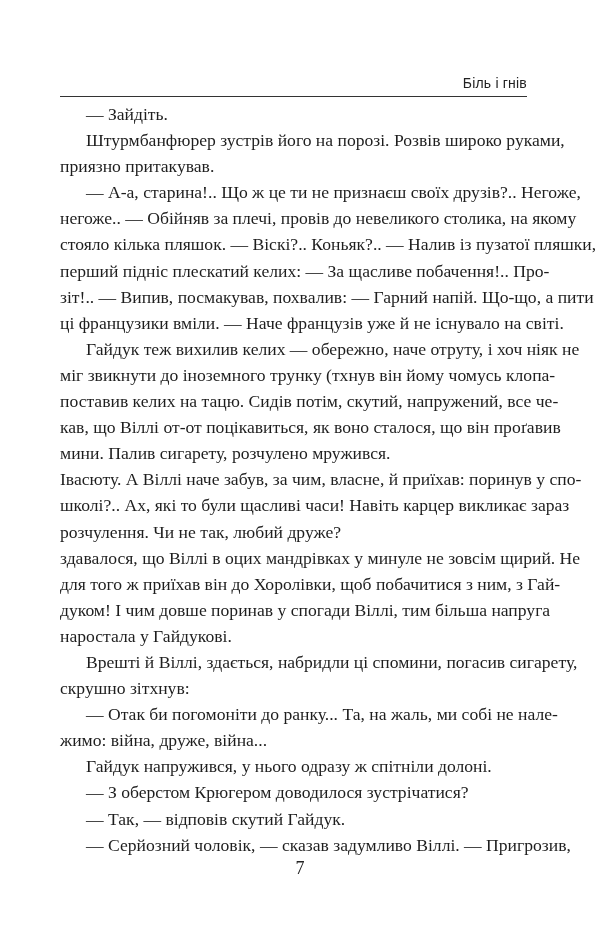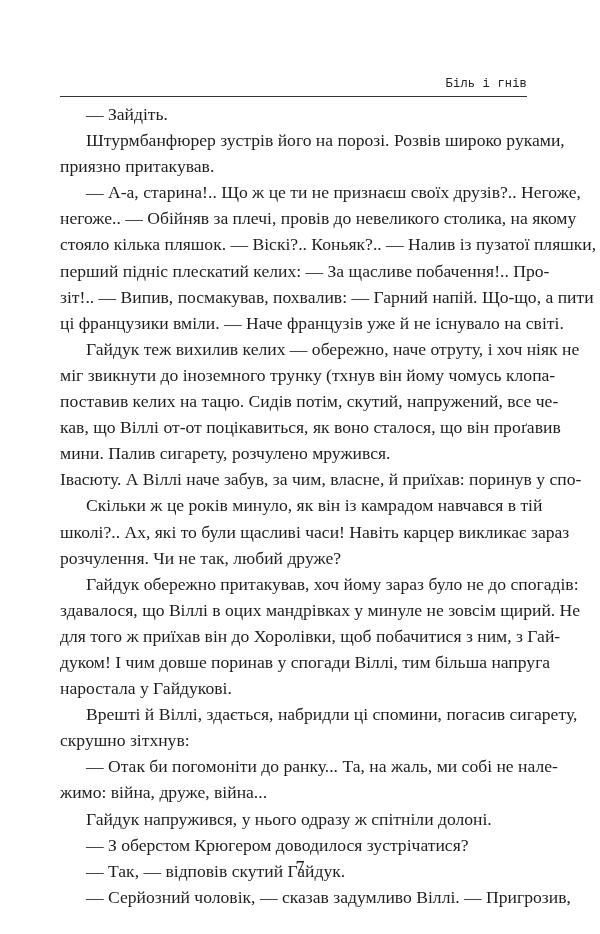--- a/index.html
+++ b/index.html
@@ -4,21 +4,21 @@
 <style>
   html, body { margin: 0; padding: 0; background: #ffffff; }
   body { width: 600px; height: 934px; position: relative; overflow: hidden; }
   .page { position: absolute; left: 0; top: 0; width: 600px; height: 934px; background: #fff; }
   .running-head {
     position: absolute; left: 60px; top: 68px; width: 467px; height: 28px;
     border-bottom: 1.3px solid #333;
   }
   .running-title {
     position: absolute; right: 0; bottom: 5px;
-    font-family: Liberation Mono, monospace; font-size: 12px; color: #222;
+    font-family: Liberation Sans, sans-serif; font-size: 14px; color: #222;
     letter-spacing: 0.2px;
   }
   .body-text {
     position: absolute; left: 60px; top: 101px; width: 467px;
     font-family: "Liberation Serif", serif; font-size: 17.6px; line-height: 26.1px;
     color: #1e1e1e;
   }
   .line { display: block; white-space: nowrap; height: 26.1px; text-align: justify; text-align-last: justify; }
   .line.indent { padding-left: 26px; }
   .line.last { text-align-last: left; }
@@ -44,24 +44,22 @@
       <span class="line">стояло кілька пляшок. — Віскі?.. Коньяк?.. — Налив із пузатої пляшки,</span>
       <span class="line">перший підніс плескатий келих: — За щасливе побачення!.. Про-</span>
       <span class="line">зіт!.. — Випив, посмакував, похвалив: — Гарний напій. Що-що, а пити</span>
       <span class="line last">ці французики вміли. — Наче французів уже й не існувало на світі.</span>
       <span class="line indent">Гайдук теж вихилив келих — обережно, наче отруту, і хоч ніяк не</span>
       <span class="line">міг звикнути до іноземного трунку (тхнув він йому чомусь клопа-</span>
       <span class="line">поставив келих на тацю. Сидів потім, скутий, напружений, все че-</span>
       <span class="line">кав, що Віллі от-от поцікавиться, як воно сталося, що він проґавив</span>
       <span class="line last">мини. Палив сигарету, розчулено мружився.</span>
       <span class="line">Івасюту. А Віллі наче забув, за чим, власне, й приїхав: поринув у спо-</span>
-      <span class="line indent">Скільки ж це років минуло, як він із камрадом навчався в тій</span>
       <span class="line">школі?.. Ах, які то були щасливі часи! Навіть карцер викликає зараз</span>
       <span class="line last">розчулення. Чи не так, любий друже?</span>
-      <span class="line indent">Гайдук обережно притакував, хоч йому зараз було не до спогадів:</span>
       <span class="line">здавалося, що Віллі в оцих мандрівках у минуле не зовсім щирий. Не</span>
       <span class="line">для того ж приїхав він до Хоролівки, щоб побачитися з ним, з Гай-</span>
       <span class="line">дуком! І чим довше поринав у спогади Віллі, тим більша напруга</span>
       <span class="line last">наростала у Гайдукові.</span>
       <span class="line indent">Врешті й Віллі, здається, набридли ці спомини, погасив сигарету,</span>
       <span class="line last">скрушно зітхнув:</span>
       <span class="line indent">— Отак би погомоніти до ранку... Та, на жаль, ми собі не нале-</span>
       <span class="line last">жимо: війна, друже, війна...</span>
       <span class="line indent last">Гайдук напружився, у нього одразу ж спітніли долоні.</span>
       <span class="line indent last">— З оберстом Крюгером доводилося зустрічатися?</span>

